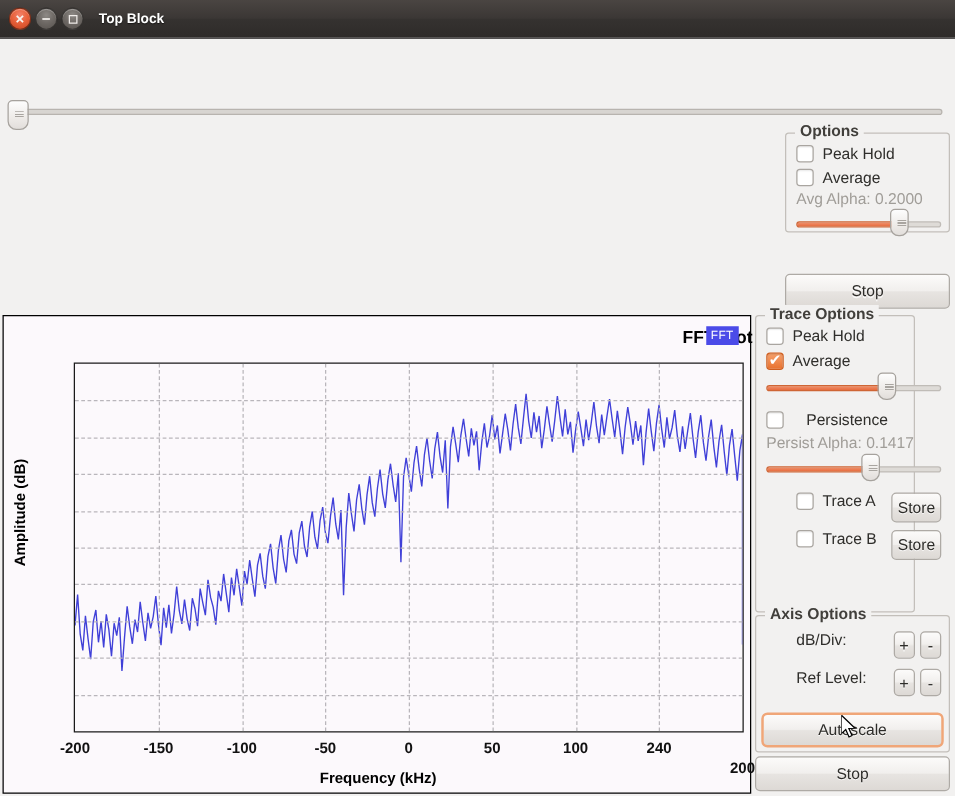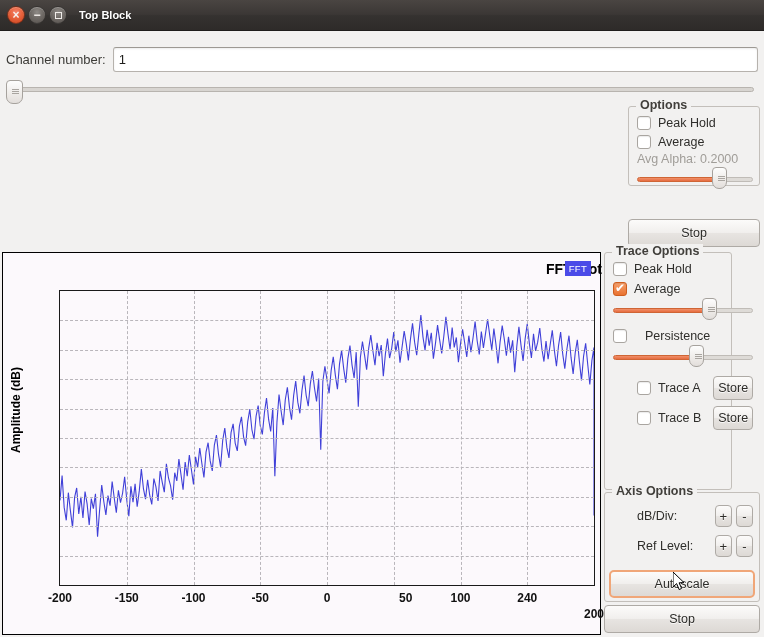--- a/index.html
+++ b/index.html
@@ -168,21 +168,21 @@
   #xlabel {
     position: absolute; left: 0; top: 362px; width: 599px; text-align: center;
     font-size: 12px; font-weight: bold; color: #000;
   }
   .ytickwrap { position: absolute; left: 0; top: 37px; width: 52px; height: 296px; }
   .xtickwrap { position: absolute; left: 56px; top: 338px; width: 536px; height: 16px; }
 
   
   #tracebox { left: 604px; top: 252px; width: 128px; height: 238px; }
   #axisbox  { left: 604px; top: 492px; width: 156px; height: 110px; }
-  .panelrow { display: flex; align-items: center; padding-left: 24px; }
+  .panelrow { display: flex; align-items: flex-start; padding-left: 24px; }
   .storebtn { width: 44px; height: 24px; }
   .pmbtn { width: 20px; height: 22px; font-size: 13px; }
   #autoscale {
     position: absolute; left: 609px; top: 570px; width: 146px; height: 28px;
     border: 2px solid #f0a678; border-radius: 5px;
     background: linear-gradient(to bottom,#fcfbfa 0%,#f1efed 48%,#e7e4e1 52%,#ddd9d5 100%);
   }
   #stopBottom { position: absolute; left: 604px; top: 605px; width: 156px; height: 28px; }
 
   #cursor { position: absolute; left: 673px; top: 572px; width: 13px; height: 20px; }
@@ -200,24 +200,20 @@
       <div class="wbtn min">
           <b>−</b>
         </div>
       <div class="wbtn max">
           <span class="sq"></span>
         </div>
     </div>
     <div class="wtitle">Top Block</div>
   </div>
 
-  <div class="chanrow">
-    <div class="chanlabel">Channel number:</div>
-    <div class="chaninput">1</div>
-  </div>
   <div class="chanslider">
     <div class="trough"></div>
     <div class="sl-handle" style="left: 0px;"></div>
   </div>
 
 
   <div class="groupbox" id="optbox">
     <div class="gb-title">Options</div>
     <div style="position:absolute;left:8px;top:9px;width:116px;">
       <div class="chkrow" style="margin-bottom:5px;">
@@ -248,25 +244,26 @@
       <svg id="plotsvg" width="534" height="294" viewBox="0 0 534 294" preserveAspectRatio="none">
           <polyline points="0.00,209.33 2.09,184.63 4.17,216.38 6.26,229.32 8.34,201.68 10.43,219.91 12.52,236.38 14.60,206.39 16.69,196.98 18.77,222.85 20.86,205.80 22.95,226.97 25.03,200.51 27.12,212.86 29.20,234.02 31.29,207.56 33.38,217.56 35.46,202.86 37.55,245.78 39.63,218.74 41.72,194.04 43.80,210.50 45.89,224.03 47.98,204.62 50.06,214.62 52.15,190.51 54.23,206.98 56.32,221.68 58.41,199.33 60.49,211.68 62.58,202.27 64.66,185.81 66.75,208.74 68.84,225.20 70.92,195.22 73.01,211.09 75.09,192.86 77.18,215.80 79.27,199.92 81.35,178.16 83.44,197.57 85.52,208.15 87.61,188.75 89.70,204.04 91.78,213.44 93.87,187.57 95.95,195.80 98.04,209.92 100.13,179.93 102.21,191.10 104.30,201.10 106.38,172.87 108.47,186.98 110.55,194.63 112.64,208.74 114.73,181.69 116.81,189.92 118.90,168.17 120.98,183.46 123.07,198.74 125.16,171.11 127.24,185.22 129.33,164.05 131.41,178.75 133.50,193.45 135.59,165.82 137.67,176.40 139.76,157.00 141.84,172.28 143.93,186.40 146.02,161.11 148.10,151.70 150.19,169.93 152.27,179.93 154.36,154.06 156.45,144.06 158.53,163.46 160.62,175.81 162.70,149.35 164.79,137.00 166.88,156.41 168.96,166.99 171.05,141.71 173.13,132.89 175.22,152.29 177.30,159.94 179.39,135.24 181.48,125.83 183.56,145.82 185.65,154.64 187.73,130.54 189.82,118.19 191.91,138.77 193.99,148.18 196.08,125.24 198.16,114.66 200.25,134.65 202.34,143.47 204.42,121.72 206.51,107.02 208.59,128.18 210.68,140.53 212.77,117.01 214.85,185.22 216.94,131.12 219.02,103.49 221.11,119.95 223.20,134.06 225.28,108.78 227.37,96.43 229.45,115.84 231.54,128.77 233.63,104.66 235.71,89.96 237.80,111.13 239.88,122.30 241.97,99.37 244.05,84.67 246.14,104.08 248.23,115.25 250.31,92.90 252.40,79.97 254.48,97.02 256.57,110.54 258.66,87.61 260.74,158.76 262.83,90.55 264.91,75.26 267.00,88.79 269.09,102.31 271.17,79.38 273.26,65.86 275.34,84.08 277.43,98.20 279.52,72.91 281.60,59.39 283.69,77.62 285.77,91.73 287.86,67.62 289.95,54.68 292.03,74.09 294.12,87.02 296.20,61.15 298.29,115.84 300.38,66.44 302.46,50.57 304.55,64.09 306.63,78.79 308.72,57.04 310.80,44.10 312.89,59.98 314.98,74.09 317.06,51.74 319.15,65.27 321.23,54.10 323.32,85.26 325.41,62.92 327.49,47.63 329.58,67.03 331.66,57.62 333.75,41.16 335.84,60.56 337.92,49.39 340.01,71.74 342.09,55.86 344.18,39.98 346.27,52.92 348.35,69.38 350.44,48.22 352.52,32.34 354.61,51.16 356.70,64.09 358.78,43.51 360.87,24.11 362.95,45.86 365.04,59.39 367.13,38.81 369.21,54.68 371.30,41.75 373.38,67.62 375.47,52.33 377.55,34.10 379.64,48.80 381.73,62.33 383.81,45.28 385.90,25.87 387.98,42.92 390.07,58.21 392.16,36.46 394.24,56.45 396.33,46.45 398.41,71.15 400.50,52.92 402.59,38.22 404.67,51.74 406.76,65.86 408.84,44.69 410.93,61.15 413.02,47.04 415.10,30.58 417.19,49.98 419.27,63.50 421.36,40.57 423.45,57.04 425.53,42.34 427.62,28.22 429.70,44.10 431.79,58.80 433.88,37.63 435.96,53.51 438.05,72.32 440.13,50.57 442.22,34.69 444.30,48.22 446.39,64.68 448.48,45.86 450.56,61.74 452.65,49.39 454.73,81.14 456.82,55.27 458.91,35.87 460.99,54.10 463.08,69.97 465.16,47.63 467.25,32.93 469.34,52.33 471.42,67.03 473.51,42.92 475.59,59.98 477.68,51.16 479.77,37.04 481.85,57.62 483.94,70.56 486.02,49.98 488.11,68.21 490.20,53.51 492.28,39.40 494.37,59.39 496.45,75.26 498.54,54.68 500.63,41.16 502.71,62.92 504.80,77.62 506.88,58.21 508.97,44.69 511.05,66.44 513.14,82.91 515.23,61.74 517.31,48.80 519.40,70.56 521.48,89.38 523.57,65.27 525.66,52.33 527.74,73.50 529.83,93.49 531.91,69.38 534.00,56.45 534.00,78.20 534.00,97.02 534.00,72.91 534.00,59.98 534.00,82.32 534.00,101.72 534.00,77.03 534.00,64.09 534.00,86.44 534.00,105.84 534.00,84.67 534.00,70.56 534.00,91.14 534.00,110.54 534.00,88.79 534.00,75.26 534.00,95.84 534.00,115.25 534.00,94.08 534.00,79.97 534.00,101.14 534.00,119.95 534.00,98.78 534.00,85.26 534.00,106.43 534.00,124.66 534.00,103.49 534.00,89.96 534.00,111.72 534.00,129.36 534.00,108.19 534.00,94.67 534.00,116.42 534.00,135.83 534.00,113.48 534.00,99.37 534.00,121.13 534.00,141.12 534.00,118.78 534.00,104.66 534.00,126.42 534.00,147.00 534.00,124.07 534.00,109.96 534.00,131.71 534.00,152.29 534.00,129.36 534.00,115.25 534.00,137.00 534.00,157.58 534.00,135.24 534.00,120.54 534.00,142.30 534.00,162.29 534.00,140.53 534.00,125.83 534.00,147.59 534.00,167.58 534.00,145.82 534.00,131.12 534.00,152.88 534.00,172.28 534.00,151.12 534.00,136.42 534.00,158.17 534.00,177.58 534.00,156.41 534.00,141.71 534.00,163.46 534.00,182.28 534.00,161.70 534.00,147.00 534.00,168.76 534.00,187.57 534.00,166.99 534.00,152.88 534.00,174.05 534.00,192.28 534.00,172.28 534.00,158.17 534.00,179.34 534.00,197.57 534.00,177.58 534.00,163.46 534.00,184.63 534.00,202.27 534.00,182.87 534.00,168.76 534.00,189.92 534.00,207.56 534.00,188.16 534.00,174.05 534.00,195.22 534.00,212.27 534.00,193.45 534.00,179.34 534.00,200.51 534.00,217.56 534.00,198.74 534.00,184.63 534.00,205.80 534.00,214.03 534.00,194.63 534.00,186.98 534.00,208.15 534.00,221.09 534.00,201.10 534.00,188.75 534.00,210.50 534.00,223.44 534.00,203.45 534.00,191.10 534.00,212.86 534.00,195.80 534.00,211.09 534.00,193.45 534.00,215.21 534.00,199.92 534.00,219.32 534.00,198.16 534.00,211.68 534.00,201.68 534.00,222.26 534.00,196.39 534.00,209.33 534.00,189.92 534.00,214.62 534.00,204.62 534.00,224.62 534.00,199.33 534.00,206.98 534.00,191.69 534.00,216.97 534.00,202.86 534.00,220.50 534.00,195.22 534.00,209.92 534.00,200.51" fill="none" stroke="#4040d8" stroke-width="1.1" vector-effect="non-scaling-stroke"></polyline>
         </svg>
     <div class="gridline gh" style="top: 29.4px;"></div><div class="gridline gh" style="top: 58.8px;"></div><div class="gridline gh" style="top: 88.2px;"></div><div class="gridline gh" style="top: 117.6px;"></div><div class="gridline gh" style="top: 147px;"></div><div class="gridline gh" style="top: 176.4px;"></div><div class="gridline gh" style="top: 205.8px;"></div><div class="gridline gh" style="top: 235.2px;"></div><div class="gridline gh" style="top: 264.6px;"></div><div class="gridline gv" style="left: 66.75px;"></div><div class="gridline gv" style="left: 133.5px;"></div><div class="gridline gv" style="left: 200.25px;"></div><div class="gridline gv" style="left: 267px;"></div><div class="gridline gv" style="left: 333.75px;"></div><div class="gridline gv" style="left: 400.5px;"></div><div class="gridline gv" style="left: 467.25px;"></div></div>
     <div class="xtickwrap" id="xtickwrap">
         <div class="xtick" style="left: 1px; top: 0px;">-200</div>
         <div class="xtick" style="left: 67.75px; top: 0px;">-150</div>
         <div class="xtick" style="left: 134.5px; top: 0px;">-100</div>
         <div class="xtick" style="left: 201.25px; top: 0px;">-50</div>
         <div class="xtick" style="left: 268px; top: 0px;">0</div>
-        <div class="xtick" style="left: 334.75px; top: 0px; margin-left: 12px;">50</div>
+        <div class="xtick" style="left: 334.75px; top: 0px;">50</div>
         <div class="xtick" style="left: 401.5px; top: 0px;">100</div>
         <div class="xtick" style="left: 468.25px; top: 0px;">240</div>
         <div class="xtick" style="left: 535px; top: 16px;">200</div>
       </div>
+    <div id="xlabel">Frequency (kHz)</div>
   </div>
 
   <div class="groupbox" id="tracebox">
     <div class="gb-title">Trace Options</div>
     <div style="position:absolute;left:8px;top:9px;width:140px;">
       <div class="chkrow" style="margin-bottom:6px;">
         <span class="chk"></span>
         <span class="chklabel">Peak Hold</span>
       </div>
       <div class="chkrow" style="margin-bottom:4px;">
@@ -275,20 +272,21 @@
       </div>
       <div class="hslider" style="margin-top:6px;width:140px;">
         <div class="trough-left" id="trAlphaL" style="left: 0px; width: 96.25px;"></div>
         <div class="trough-right" id="trAlphaR" style="left: 96.25px; width: 43.75px;"></div>
         <div class="sl-handle" id="trAlphaH" style="left: 88.75px;"></div>
       </div>
       <div class="chkrow" style="margin-top:11px;margin-bottom:4px;gap:18px;">
         <span class="chk"></span>
         <span class="chklabel">Persistence</span>
       </div>
+      <div class="smalllabel dim">Persist Alpha: 0.1417</div>
       <div class="hslider" style="margin-top:6px;width:140px;">
         <div class="trough-left" id="trPerL" style="left: 0px; width: 83.75px;"></div>
         <div class="trough-right" id="trPerR" style="left: 83.75px; width: 56.25px;"></div>
         <div class="sl-handle" id="trPerH" style="left: 76.25px;"></div>
       </div>
       <div class="panelrow" style="margin-top:11px;">
         <span class="chk"></span>
         <span class="chklabel" style="margin-left:7px;width:62px;">Trace A</span>
         <span class="btn storebtn">Store</span>
       </div>

